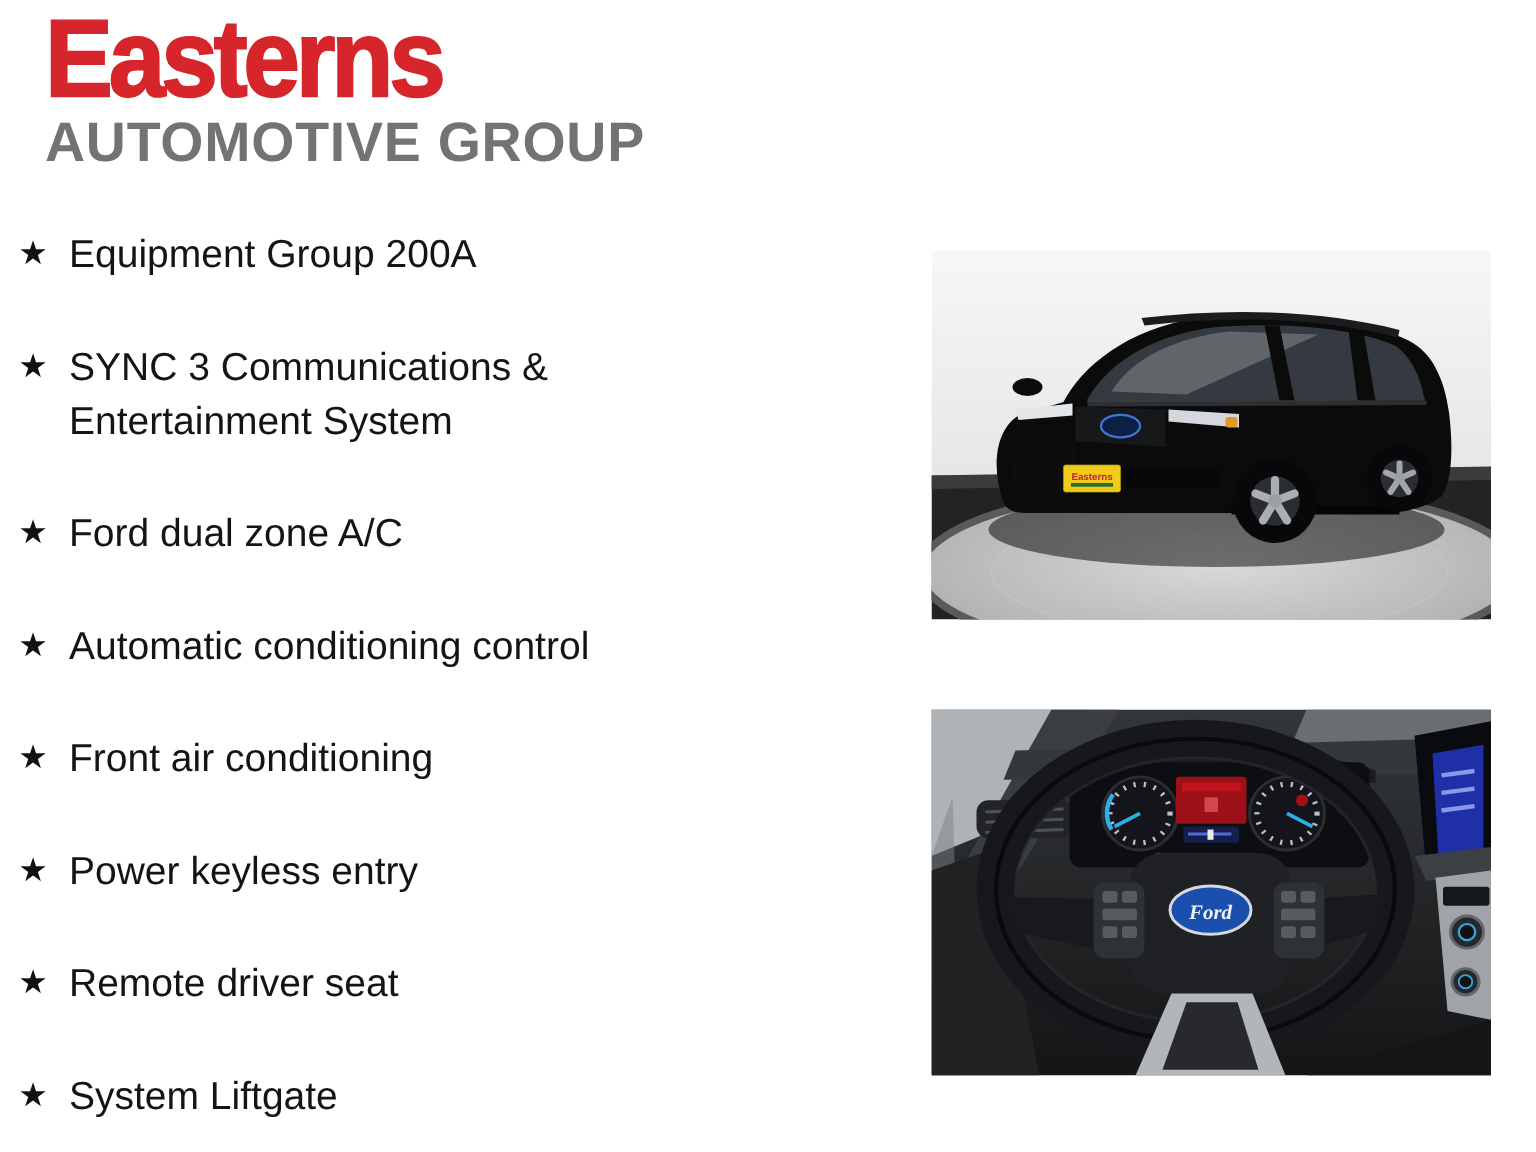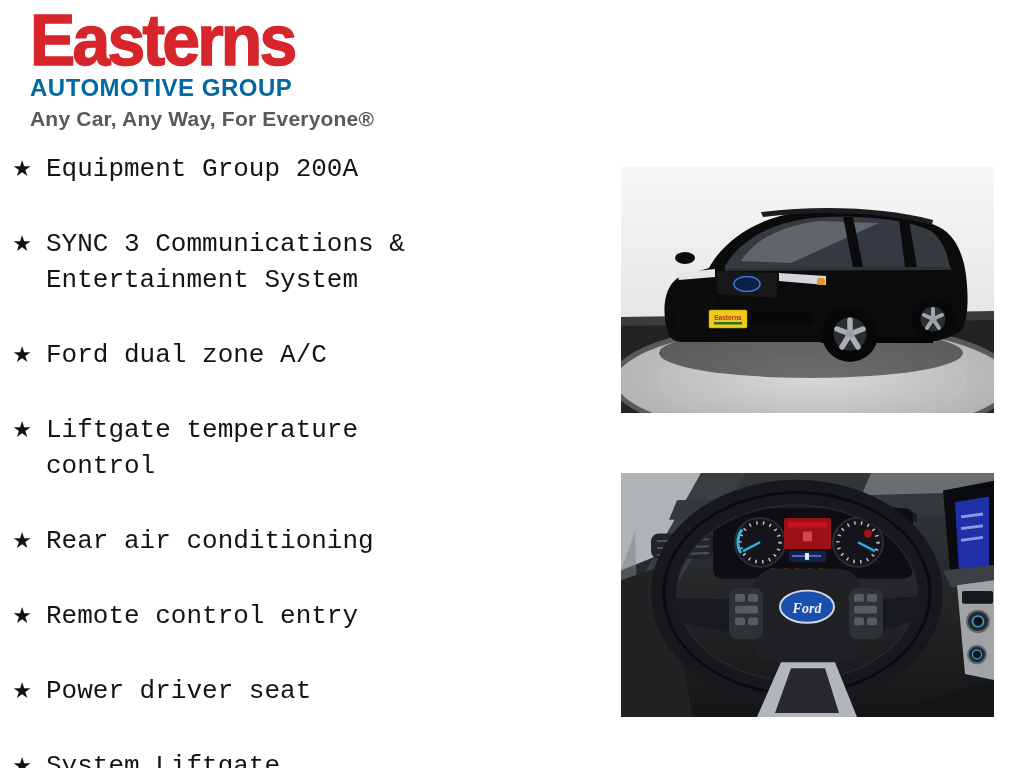--- a/index.html
+++ b/index.html
@@ -14,77 +14,76 @@
 
   
   .logo { position: absolute; left: 30px; top: 10px; width: 330px; }
   .brand {
     font-size: 73px; font-weight: 700; color: #d6252b;
     letter-spacing: -3px; line-height: 0.82;
     transform: scaleX(0.93); transform-origin: left top;
     -webkit-text-stroke: 1.5px #d6252b;
   }
   .subtitle {
-    font-size: 24px; font-weight: 700; color: #0369a1;
+    font-size: 37px; font-weight: 700; color: #737373;
     letter-spacing: 0.5px; margin-top: 4px; white-space: nowrap;
   }
   .tagline {
     font-size: 21px; font-weight: 700; color: #58595b;
     letter-spacing: 0.2px; margin-top: 5px; white-space: nowrap;
   }
 
   
   .features { position: absolute; left: 10px; top: 151px; margin: 0; padding: 0; list-style: none; }
   .feature { display: flex; align-items: flex-start; gap: 12px; margin-bottom: 39px; }
   .star { font-size: 22px; line-height: 36px; color: #111; width: 24px; text-align: center; flex: 0 0 auto; }
-  .ftext { font-size: 26px; line-height: 36px; color: #141414; width: 432px; font-family: Liberation Mono, monospace; }
+  .ftext { font-size: 26px; line-height: 36px; color: #141414; width: 432px; }
 
   
   figure.photo { position: absolute; margin: 0; }
   #photo-exterior { left: 621px; top: 167px; width: 373px; height: 246px; }
   #photo-interior { left: 621px; top: 473px; width: 373px; height: 244px; }
   figure.photo svg { display: block; width: 100%; height: 100%; }
 </style>
 </head>
 <body>
 
 <header class="logo">
   <div class="brand">Easterns</div>
   <div class="subtitle">AUTOMOTIVE GROUP</div>
-  <div class="tagline">Any Car, Any Way, For Everyone®</div>
 </header>
 
 <ul class="features">
   <li class="feature">
     <span class="star">★</span>
     <span class="ftext">Equipment Group 200A</span>
   </li>
   <li class="feature">
     <span class="star">★</span>
     <span class="ftext">SYNC 3 Communications &amp; Entertainment System</span>
   </li>
   <li class="feature">
     <span class="star">★</span>
     <span class="ftext">Ford dual zone A/C</span>
   </li>
   <li class="feature">
     <span class="star">★</span>
-    <span class="ftext">Liftgate temperature control</span>
-  </li>
-  <li class="feature">
-    <span class="star">★</span>
-    <span class="ftext">Rear air conditioning</span>
-  </li>
-  <li class="feature">
-    <span class="star">★</span>
-    <span class="ftext">Remote control entry</span>
-  </li>
-  <li class="feature">
-    <span class="star">★</span>
-    <span class="ftext">Power driver seat</span>
+    <span class="ftext">Automatic conditioning control</span>
+  </li>
+  <li class="feature">
+    <span class="star">★</span>
+    <span class="ftext">Front air conditioning</span>
+  </li>
+  <li class="feature">
+    <span class="star">★</span>
+    <span class="ftext">Power keyless entry</span>
+  </li>
+  <li class="feature">
+    <span class="star">★</span>
+    <span class="ftext">Remote driver seat</span>
   </li>
   <li class="feature">
     <span class="star">★</span>
     <span class="ftext">System Liftgate</span>
   </li>
 </ul>
 
 <figure class="photo" id="photo-exterior">
   <svg viewBox="0 0 373 246" preserveAspectRatio="none">
     <defs>

